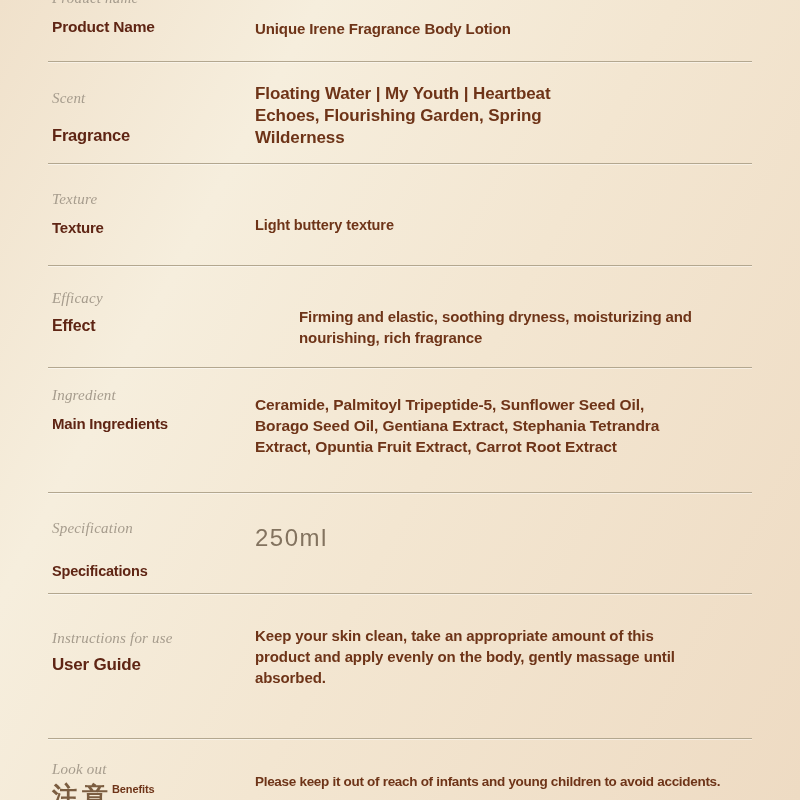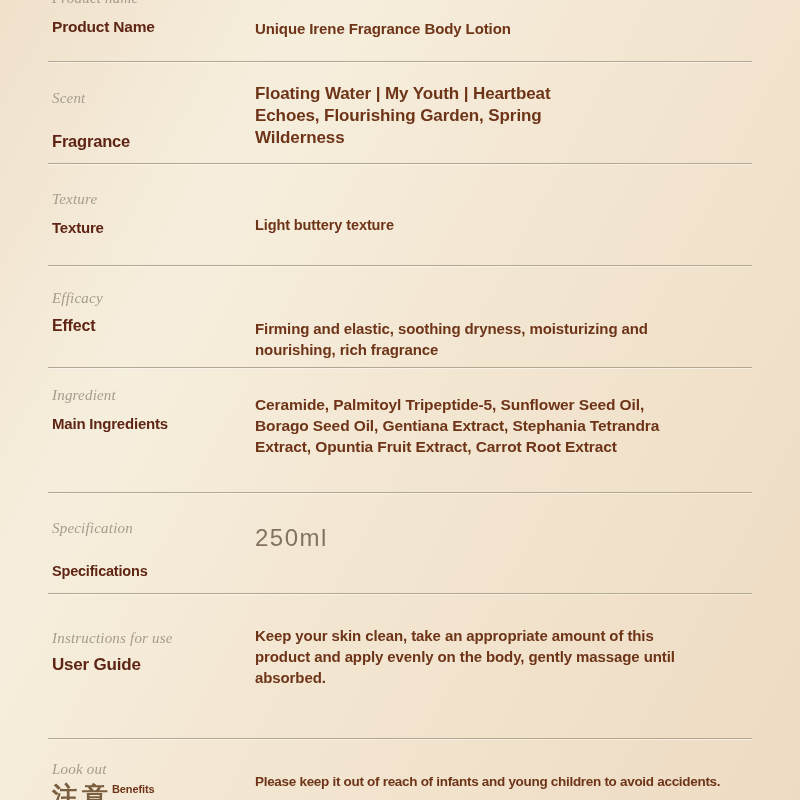--- a/index.html
+++ b/index.html
@@ -48,34 +48,34 @@
 
   
   #r1 { height: 61px; }
   #r1 .lbl-i { margin-top: -12px; }
   #r1 .lbl-b { margin-top: 10px; }
   #r1 .val   { padding-top: 19px; font-size: 15px; line-height: 19px; }
 
   
   #r2 { height: 101px; }
   #r2 .lbl-i { margin-top: 26px; }
-  #r2 .lbl-b { margin-top: 24px; font-size: 16.5px; }
+  #r2 .lbl-b { margin-top: 18px; font-size: 16.5px; }
   #r2 .val   { padding-top: 21px; font-size: 17px; line-height: 22px; }
 
   
   #r3 { height: 101px; }
   #r3 .lbl-i { margin-top: 25px; }
   #r3 .lbl-b { margin-top: 10px; font-size: 15px; }
   #r3 .val   { padding-top: 52px; font-size: 14.5px; line-height: 18px; }
 
   
   #r4 { height: 101px; }
   #r4 .lbl-i { margin-top: 22px; }
   #r4 .lbl-b { margin-top: 9px; font-size: 16px; }
-  #r4 .val   { padding-top: 52px; font-size: 15px; line-height: 21px; }
+  #r4 .val   { padding-top: 40px; font-size: 15px; line-height: 21px; margin-left: 44px; }
 
   
   #r5 { height: 124px; }
   #r5 .lbl-i { margin-top: 17px; }
   #r5 .lbl-b { margin-top: 10px; font-size: 15px; }
   #r5 .val   { padding-top: 26px; font-size: 15.5px; line-height: 21px; }
 
   
   #r6 { height: 100px; }
   #r6 .lbl-i { margin-top: 25px; }

